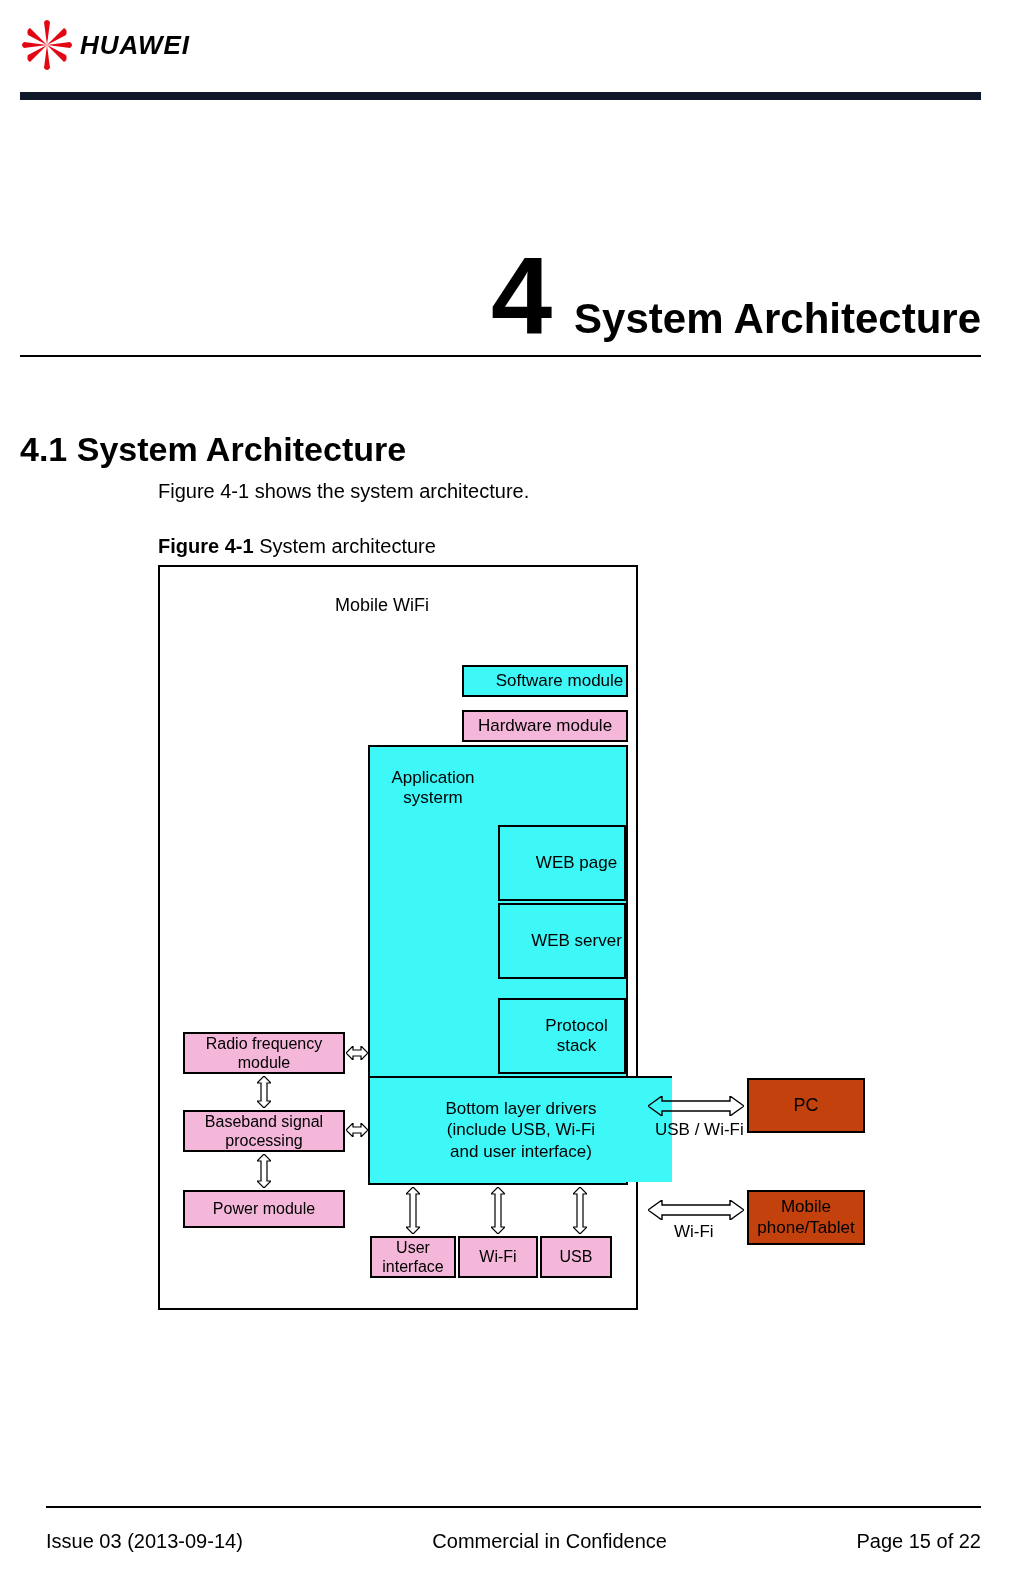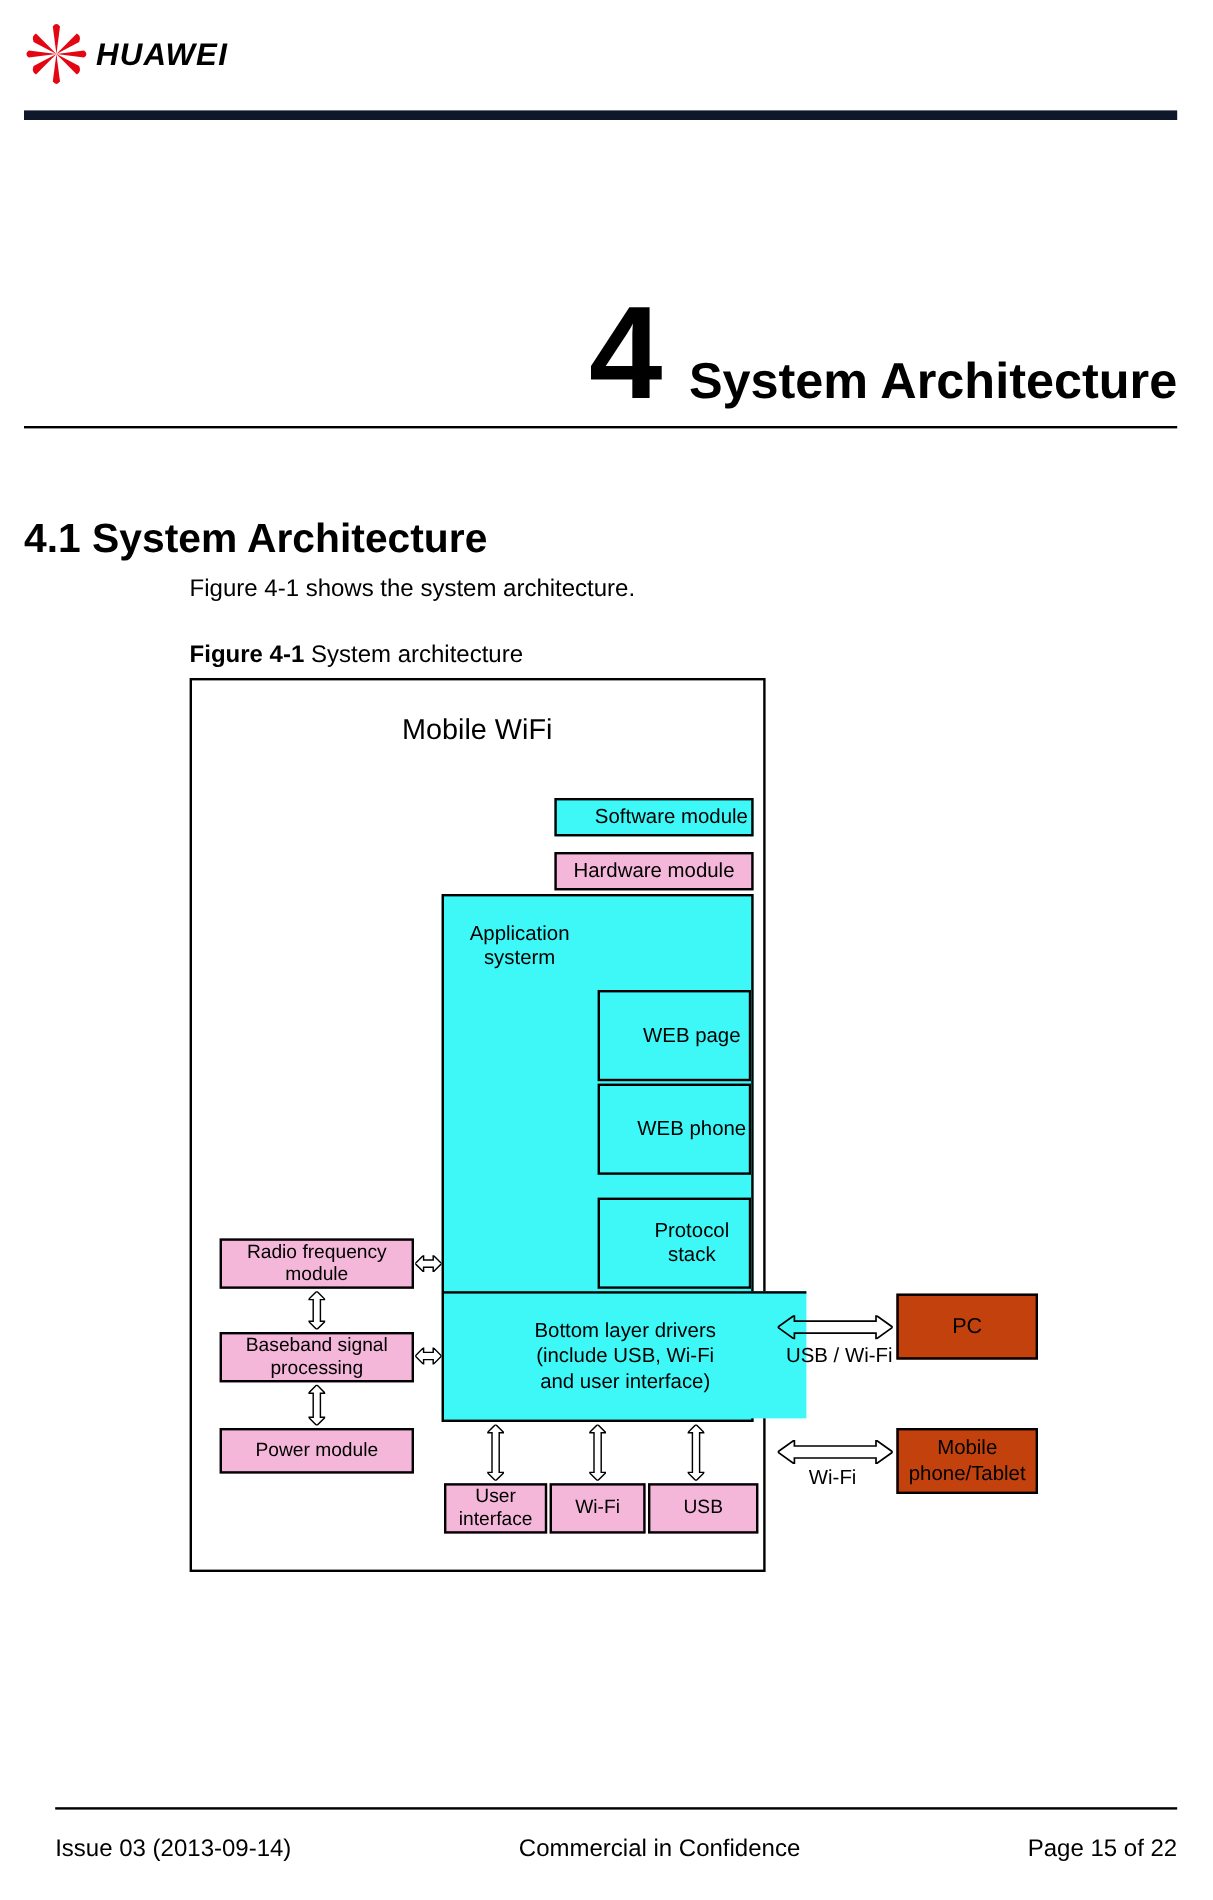--- a/index.html
+++ b/index.html
@@ -44,21 +44,21 @@
     }
     .intro-text { position: absolute; left: 158px; top: 480px; font-size: 20px; }
     .figure-caption { position: absolute; left: 158px; top: 535px; font-size: 20px; }
     .figure-caption b { font-weight: bold; }
     .diagram-frame {
       position: absolute; left: 158px; top: 565px;
       width: 480px; height: 745px;
       border: 2px solid #000;
     }
     .diagram-title {
-      position: absolute; left: 335px; top: 595px; font-size: 24px;
+      position: absolute; left: 335px; top: 595px; font-size: 18px;
     }
     .tbox { position: absolute; border: 2px solid #000; display: flex;
             align-items: center; justify-content: center; text-align: center;
             font-size: 17px; line-height: 1.2; }
     .cyan  { background: #3EF7F7; padding-left: 29px; }
     .pink  { background: #F4B6D9; }
     .blue  { background: #c2410c; }
     .sw-module { left: 462px; top: 665px; width: 166px; height: 32px; }
     .hw-module { left: 462px; top: 710px; width: 166px; height: 32px; }
     .app-stack { position: absolute; left: 368px; top: 745px; width: 260px; height: 440px;
@@ -70,21 +70,21 @@
     .proto      { left: 498px; top: 998px; width: 128px; height: 76px; }
     .bottom-drivers { position: absolute; left: 370px; top: 1076px; width: 302px; height: 106px;
                       border-top: 2px solid #000; background: #3EF7F7;
                       display: flex; align-items: center; justify-content: center;
                       text-align: center; font-size: 17px; line-height: 1.25; }
     .rf-mod  { left: 183px; top: 1032px; width: 162px; height: 42px; font-size: 16px; }
     .bb-mod  { left: 183px; top: 1110px; width: 162px; height: 42px; font-size: 16px; }
     .pw-mod  { left: 183px; top: 1190px; width: 162px; height: 38px; font-size: 16px; }
     .ui-mod  { left: 370px; top: 1236px; width: 86px; height: 42px; font-size: 16px; }
     .wifi-mod{ left: 458px; top: 1236px; width: 80px; height: 42px; font-size: 16px; }
-    .usb-mod { left: 540px; top: 1236px; width: 92px; height: 42px; font-size: 16px; }
+    .usb-mod { left: 540px; top: 1236px; width: 72px; height: 42px; font-size: 16px; }
     .pc-box     { left: 747px; top: 1078px; width: 118px; height: 55px; font-size: 18px; }
     .mobile-box { left: 747px; top: 1190px; width: 118px; height: 55px; font-size: 17px; }
     .conn-lbl { position: absolute; font-size: 17px; }
     .usb-wifi-lbl { left: 655px; top: 1120px; }
     .wifi-lbl     { left: 674px; top: 1222px; }
     .harrow {
       position: absolute; height: 14px;
     }
     .harrow svg, .varrow svg { display: block; }
     .varrow { position: absolute; width: 14px; }
@@ -133,21 +133,21 @@
 <div class="diagram-frame"></div>
 <div class="diagram-title">Mobile WiFi</div>
 
 <div class="tbox cyan sw-module">Software module</div>
 <div class="tbox pink hw-module">Hardware module</div>
 
 <div class="app-stack"></div>
 <div class="app-left-label" style="white-space:pre-line;">Application
 systerm</div>
 <div class="tbox cyan web-page">WEB page</div>
-<div class="tbox cyan web-server">WEB phone</div>
+<div class="tbox cyan web-server">WEB server</div>
 <div class="tbox cyan proto">Protocol stack</div>
 <div class="bottom-drivers" style="white-space:pre-line;">Bottom layer drivers
 (include USB, Wi-Fi
 and user interface)</div>
 
 <div class="tbox pink rf-mod" style="white-space:pre-line;">Radio frequency
 module</div>
 <div class="tbox pink bb-mod" style="white-space:pre-line;">Baseband signal
 processing</div>
 <div class="tbox pink pw-mod">Power module</div>

